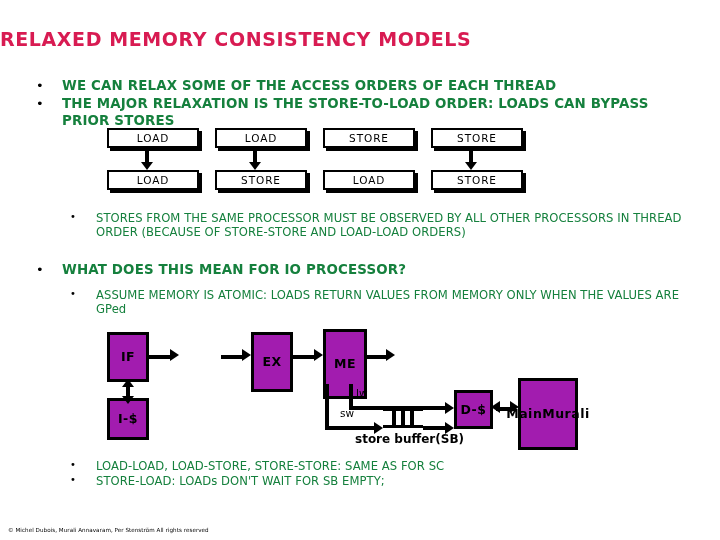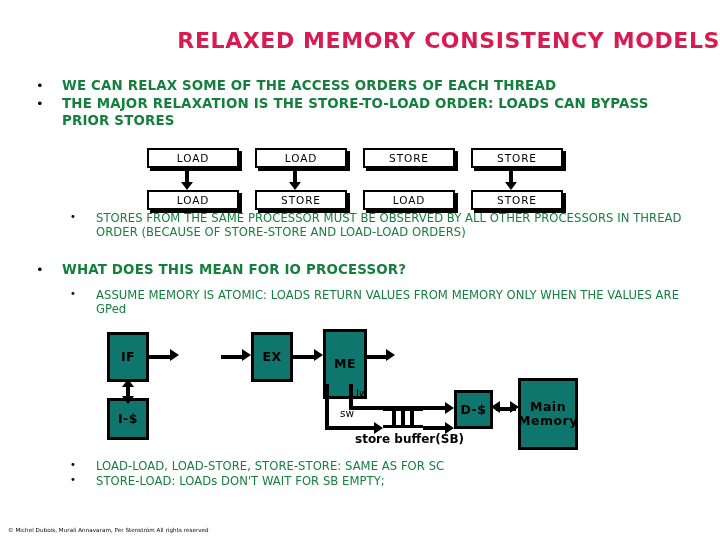--- a/index.html
+++ b/index.html
@@ -15,24 +15,24 @@
     font-family: "DejaVu Sans", sans-serif;
     color: #000000;
   }
 
   
   #slide-title {
     position: absolute;
     top: 28px;
     left: 0;
     width: 720px;
-    text-align: right;
+    text-align: left;
     font-family: "DejaVu Sans", sans-serif;
     font-weight: bold;
-    font-size: 22px;
+    font-size: 19px;
     letter-spacing: 0.6px;
     color: #d81b52;
     white-space: nowrap;
   }
 
   
   .bullet-row {
     position: absolute;
     display: flex;
     align-items: flex-start;
@@ -82,24 +82,23 @@
     font-weight: normal;
     font-size: 11.6px;
     line-height: 1.22;
     letter-spacing: 0.05px;
   }
 
   
   #order-pairs {
     position: absolute;
     left: 0;
-    top: 148px;
+    top: 128px;
     width: 612px;
     height: 68px;
-    margin-left: 40px;
   }
   .pair {
     position: absolute;
     top: 0;
     width: 96px;
     height: 68px;
   }
   .op-box {
     position: absolute;
     left: 0;
@@ -142,21 +141,21 @@
   #pipeline {
     position: absolute;
     left: 0;
     top: 325px;
     width: 720px;
     height: 132px;
   }
   .pbox {
     position: absolute;
     border: 3px solid #000;
-    background: #0f766e;
+    background: #a21caf;
     box-sizing: border-box;
     display: flex;
     align-items: center;
     justify-content: center;
     text-align: center;
     font-size: 12.5px;
     font-weight: bold;
     letter-spacing: 0.5px;
     color: #000;
     line-height: 1.12;
@@ -305,30 +304,30 @@
 </div>
 
 <div class="bullet-row lvl2" style="top:288px;">
   <span class="bullet-mark">•</span>
   <span class="bullet-text">ASSUME MEMORY IS ATOMIC: LOADS RETURN VALUES FROM MEMORY ONLY WHEN THE VALUES ARE GPed</span>
 </div>
 
 <div id="pipeline">
 
   <div class="pbox" style="left:107px; top:7px;  width:42px; height:50px;">IF</div>
-  <div class="pbox" style="left:251px; top:7px;  width:42px; height:50px;">EX</div>
+  <div class="pbox" style="left:251px; top:7px;  width:42px; height:60px;">EX</div>
   <div class="pbox" style="left:323px; top:4px;  width:44px; height:70px;">ME</div>
 
   <div class="pbox" style="left:107px; top:73px; width:42px; height:42px;">I-$</div>
 
   <div class="pbox" style="left:454px; top:65px; width:39px; height:39px;">D-$</div>
 
-  <div class="pbox" style="left:518px; top:53px; width:60px; height:72px; flex-direction:column;">
+  <div class="pbox" style="left:518px; top:53px; width:60px; height:72px; flex-direction:row;">
     <span>Main</span>
-    <span>Memory</span>
+    <span>Murali</span>
   </div>
 
   <div class="hline" style="left:149px; top:30px; width:21px;"></div>
   <div class="arrow-r" style="left:170px; top:24px;"></div>
 
   <div class="hline" style="left:221px; top:30px; width:21px;"></div>
   <div class="arrow-r" style="left:242px; top:24px;"></div>
 
   <div class="hline" style="left:293px; top:30px; width:21px;"></div>
   <div class="arrow-r" style="left:314px; top:24px;"></div>

